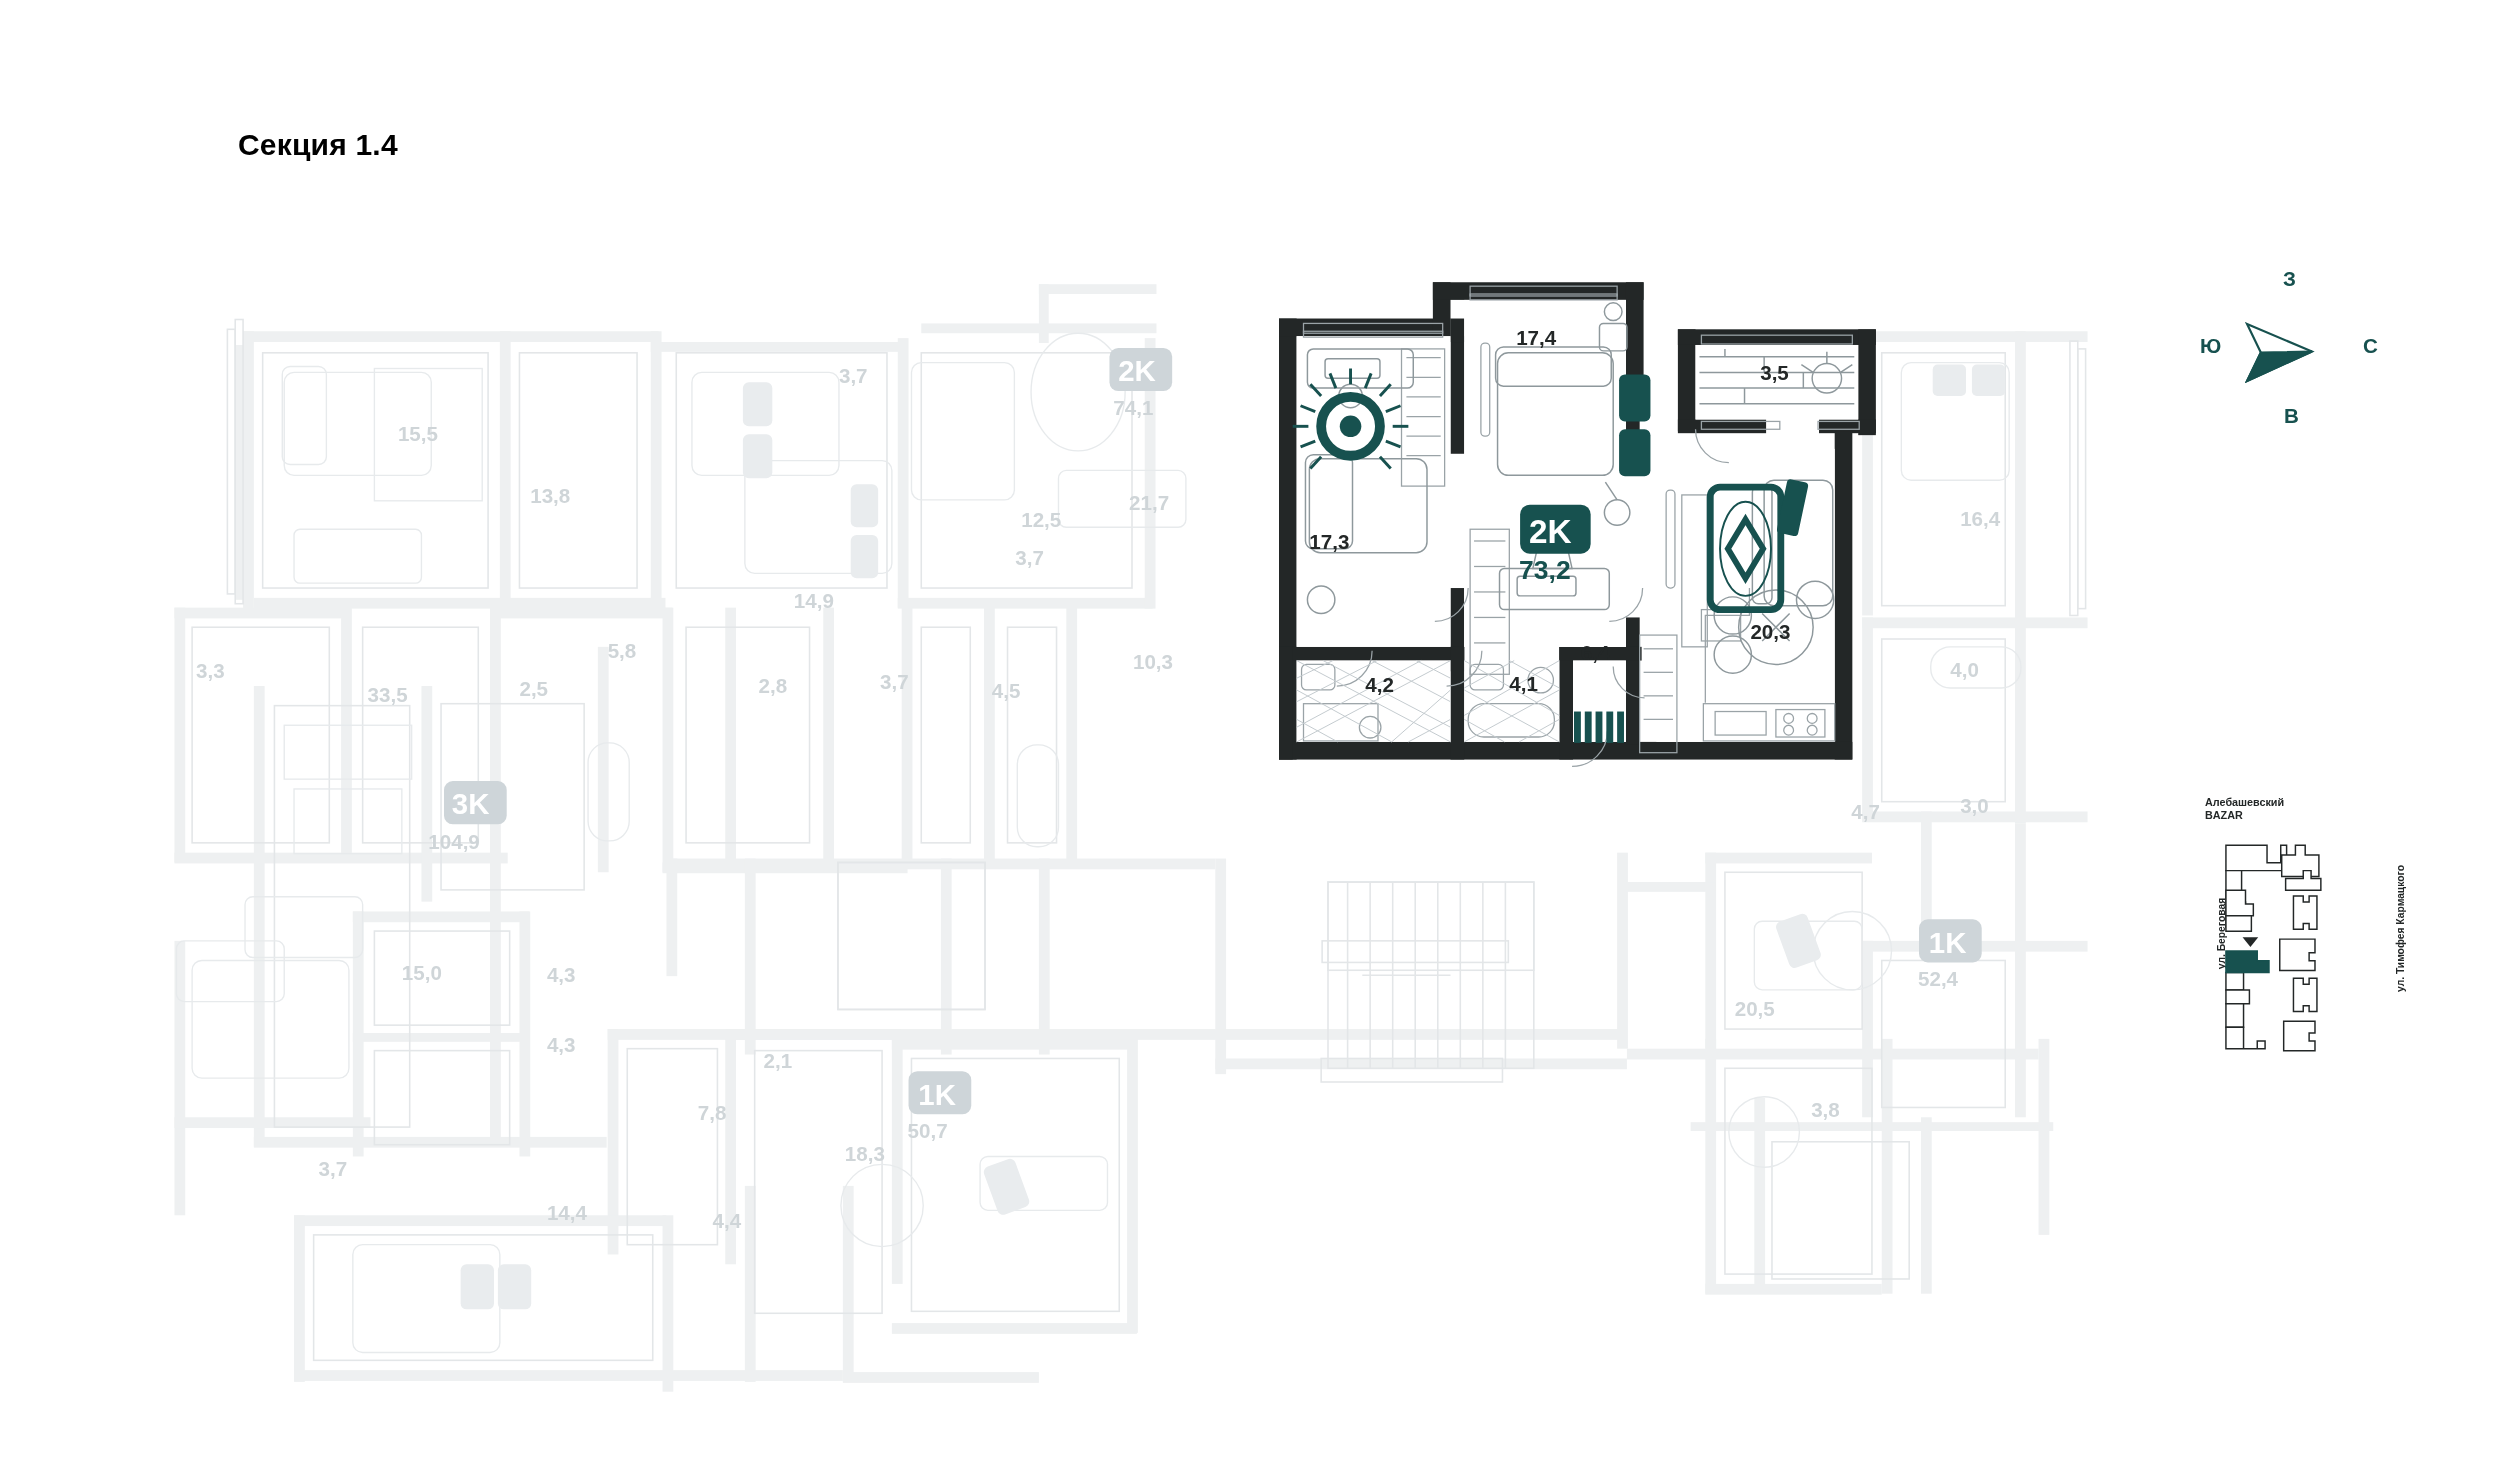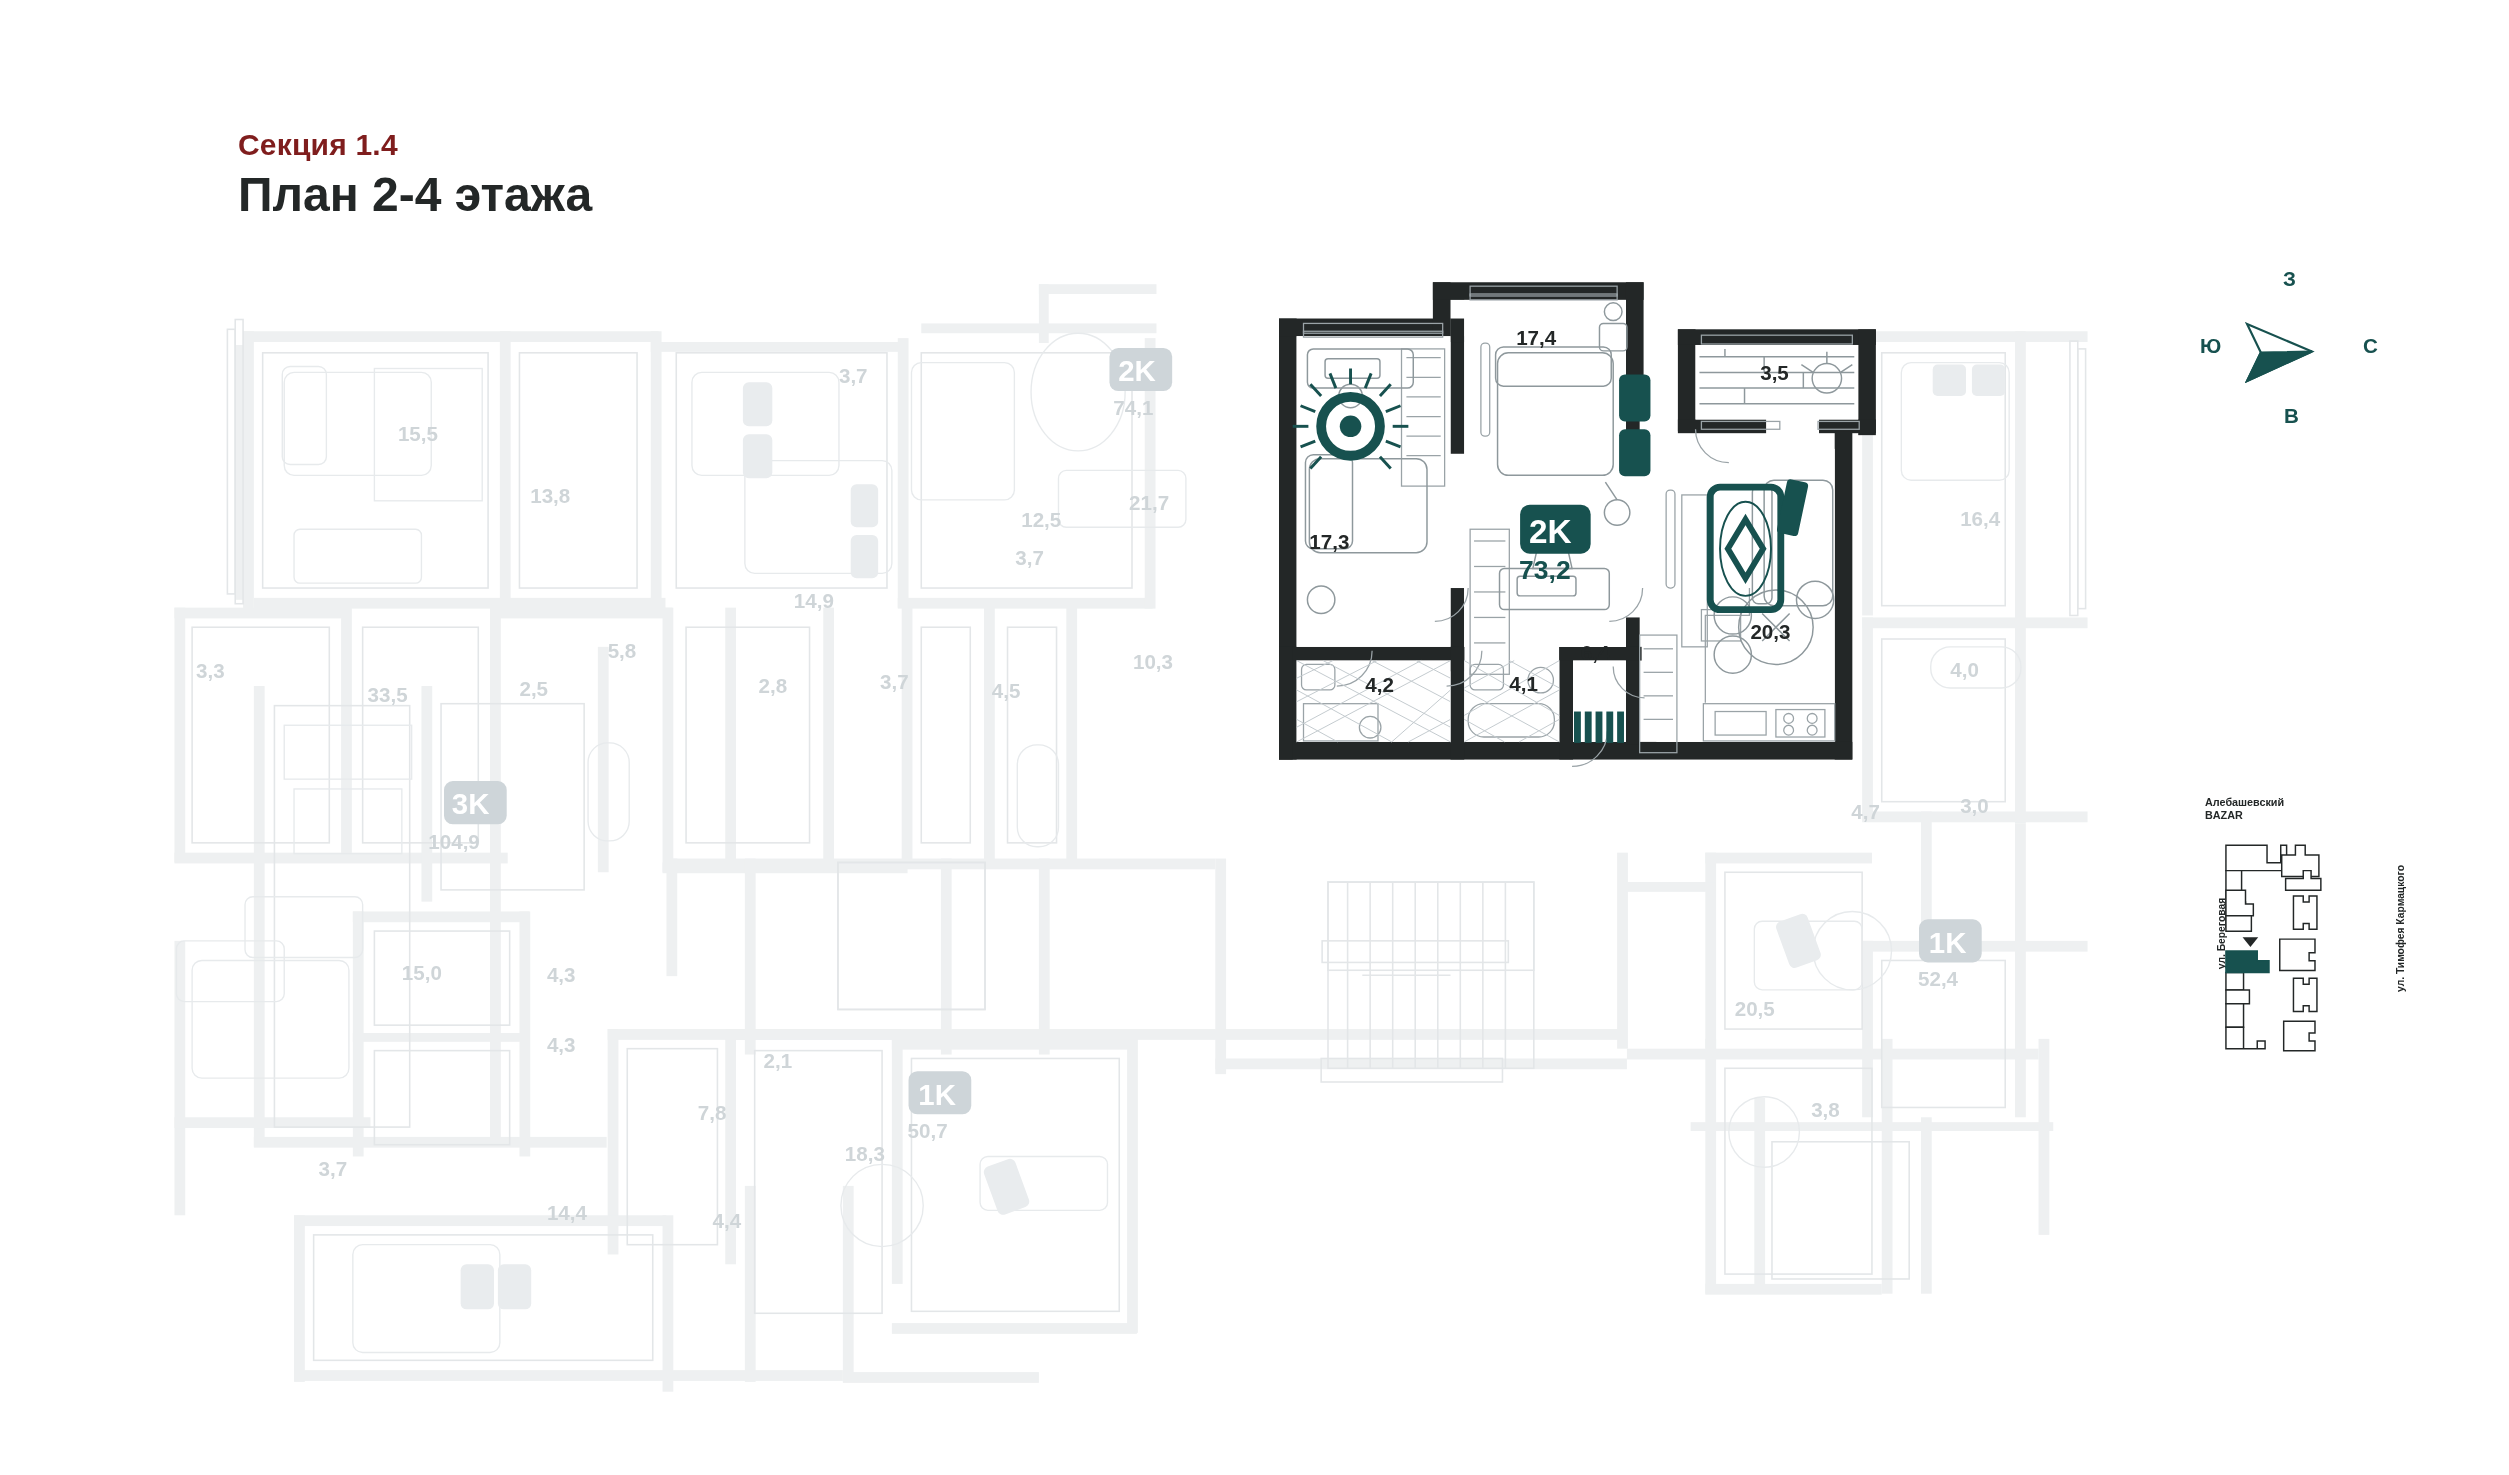--- a/index.html
+++ b/index.html
@@ -4,22 +4,22 @@
 <style>
   html,body{margin:0;padding:0;background:#ffffff;}
   body{
     width:2509px;height:1475px;position:relative;overflow:hidden;
     font-family:"Liberation Sans","DejaVu Sans",sans-serif;
     -webkit-font-smoothing:antialiased;
   }
   
   #header{position:absolute;left:238px;top:130px;}
   #section-label{
-    font-size:30px;font-weight:bold;color:#7f1d1d;letter-spacing:0.2px;
-    margin:0 0 9.8px 0;line-height:1;
+    font-size:30px;font-weight:bold;color:#000000;letter-spacing:0.2px;
+    margin:0 0 9.8px 0;line-height:1;text-align:right;
   }
   #plan-title{
     font-size:48px;font-weight:bold;color:#232727;letter-spacing:0px;
     margin:0;line-height:1.05;
   }
   
   #compass{position:absolute;left:2200px;top:267px;width:186px;height:176px;}
   #compass .cdir{position:absolute;font-size:20.6px;font-weight:bold;color:#17514f;}
   #compass .c-n{left:83px;top:0px;}     
   #compass .c-w{left:0px;top:67px;}     
@@ -68,21 +68,20 @@
           font-family:"Liberation Sans",sans-serif;}
   .hl-area-txt{fill:#17514f;font-size:27px;font-weight:bold;
           font-family:"Liberation Sans",sans-serif;}
   .tile-pat{fill:none;stroke:#c3cace;stroke-width:1;}
 </style>
 </head>
 <body>
 
 <div id="header">
   <div id="section-label">Секция 1.4</div>
-  <h1 id="plan-title">План 2-4 этажа</h1>
 </div>
 
 <div id="plan-stage">
 <svg width="2509" height="1475" viewBox="0 0 2560 1505" xmlns="http://www.w3.org/2000/svg">
 
   <g>
 
     <g class="faded-wall">
       <rect x="248" y="338" width="424" height="11"></rect>
       <rect x="248" y="338" width="11" height="288"></rect>

